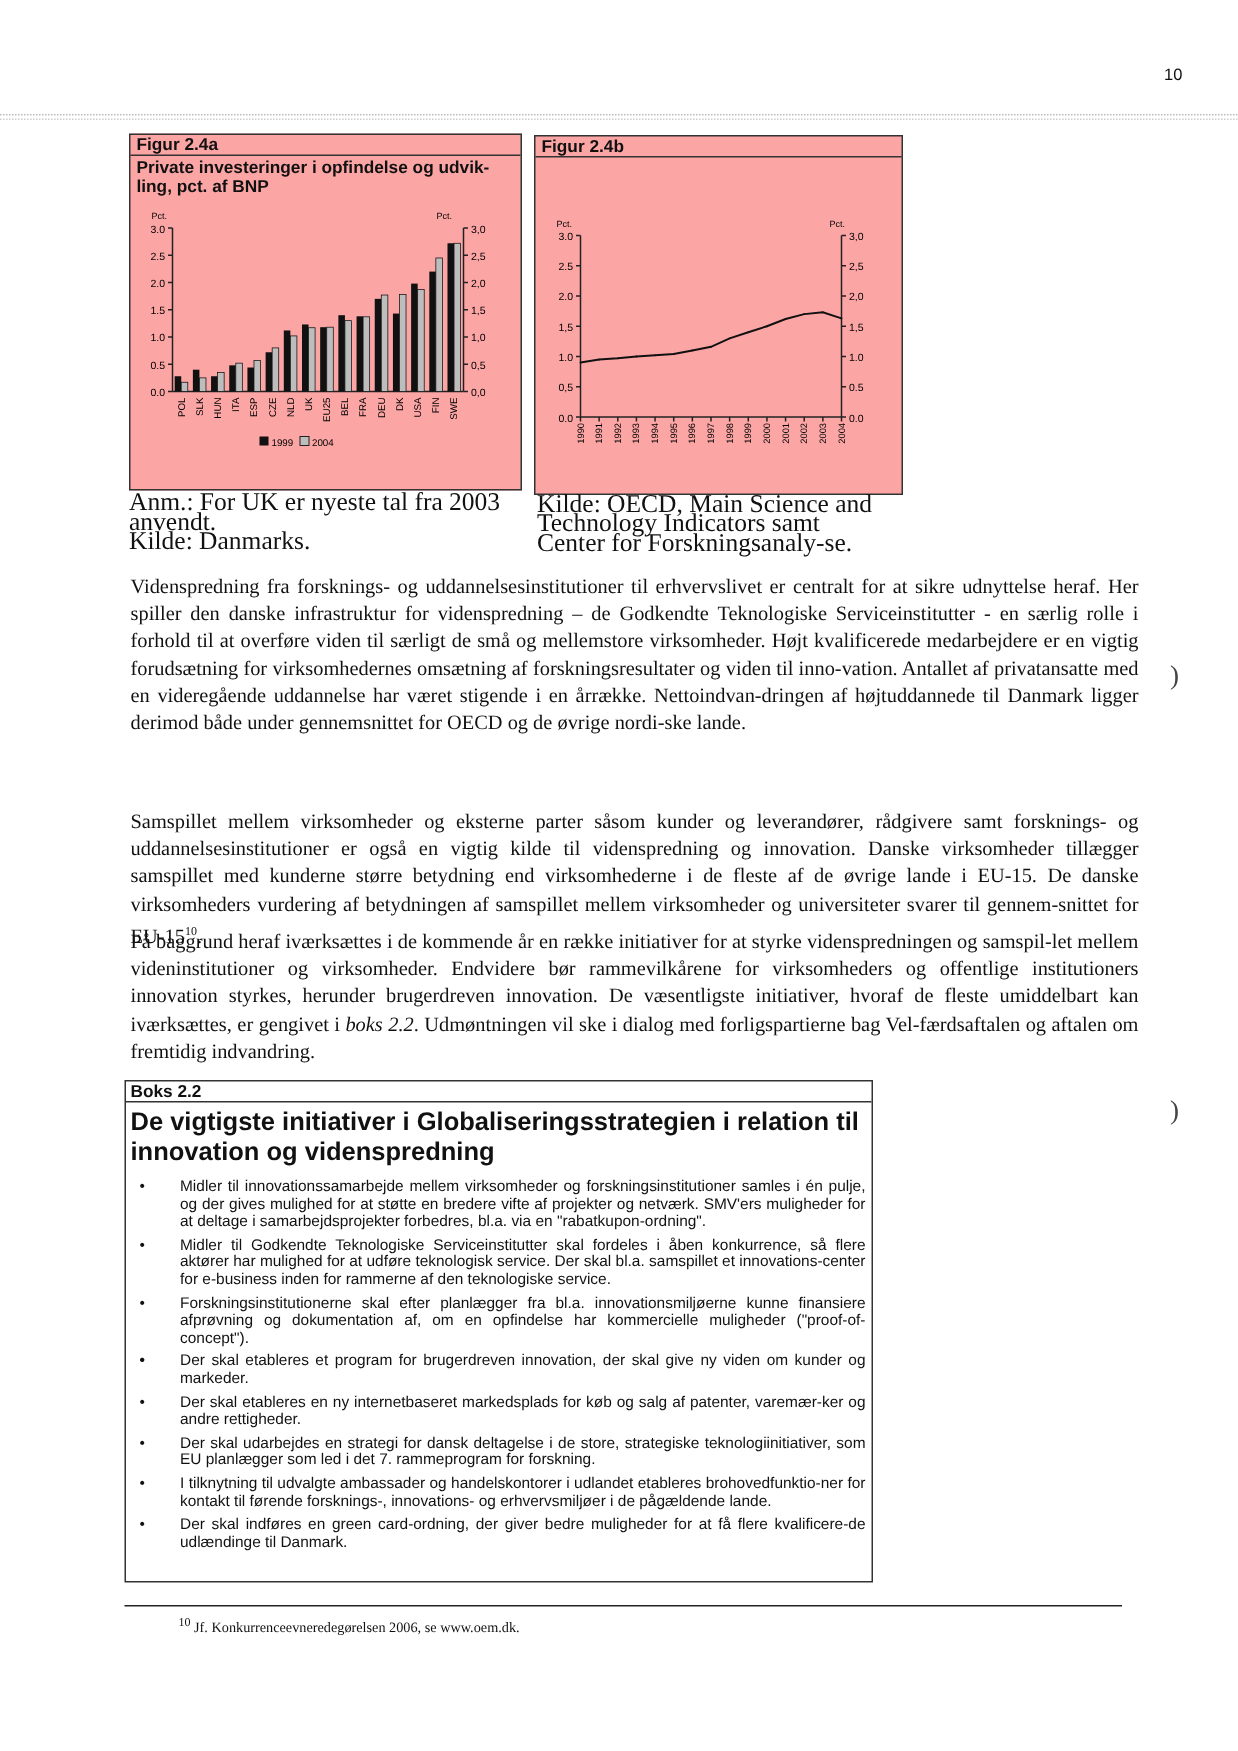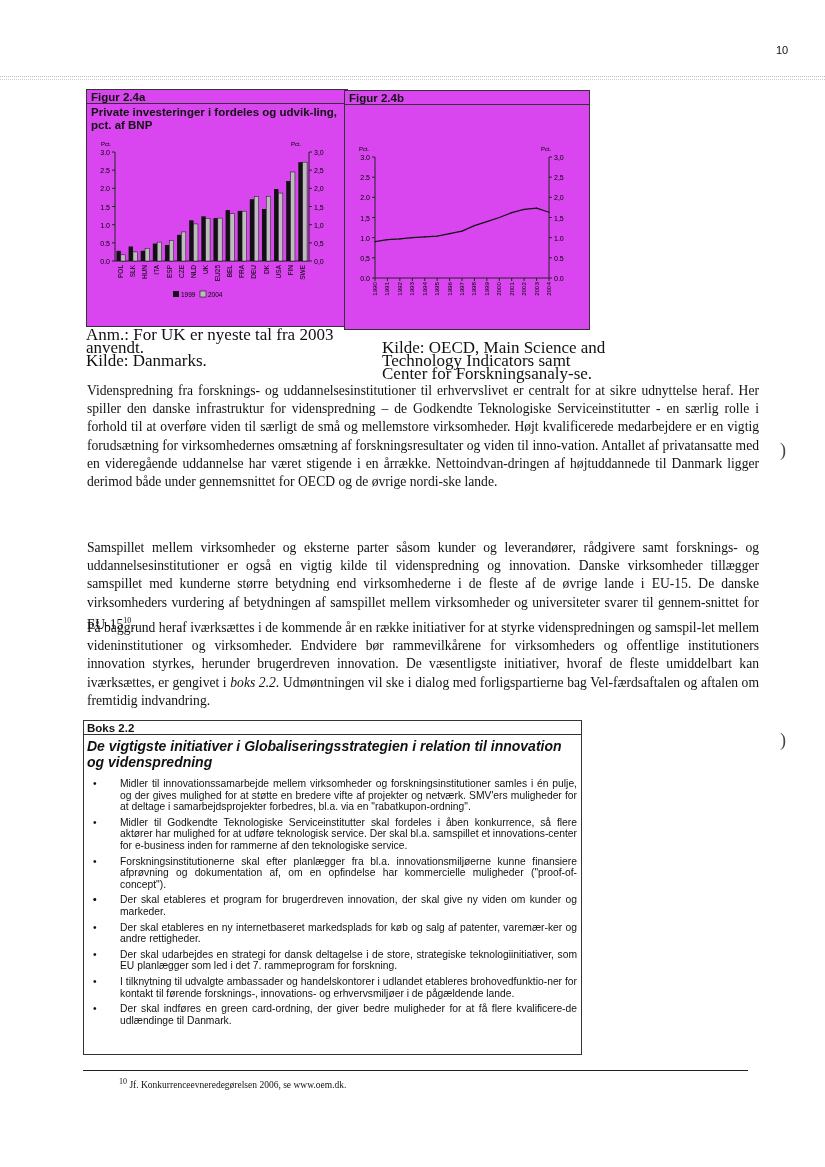--- a/index.html
+++ b/index.html
@@ -1,46 +1,46 @@
 <!DOCTYPE html>
 <html><head>
 <meta charset="utf-8">
 <style>
   html,body{margin:0;padding:0;background:#fff;}
   body{width:825px;height:1167px;position:relative;overflow:hidden;color:#111;font-family:"Liberation Serif",serif;}
   .pagenum{position:absolute;left:776px;top:44px;font-family:"Liberation Sans",sans-serif;font-size:11px;}
   .hdr-rule{position:absolute;left:0;top:76px;width:825px;height:0;border-top:1px dotted #bbb;}
   .hdr-rule2{position:absolute;left:0;top:79px;width:825px;height:0;border-top:1px dotted #ccc;}
-  .figbox{position:absolute;border:1px solid #333;background:#d946ef;}
+  .figbox{position:absolute;border:1px solid #333;background:#fca5a5;}
   .figbox .ftitle{font-family:"Liberation Sans",sans-serif;font-weight:bold;font-size:11.5px;padding:1px 4px 0 4px;border-bottom:1px solid #333;}
   .figbox .fsub{font-family:"Liberation Sans",sans-serif;font-weight:bold;font-size:11.5px;line-height:13px;padding:2px 4px 0 4px;}
   .fnote{position:absolute;font-size:17px;line-height:13px;font-family:Liberation Serif, serif;}
   .para{position:absolute;left:87px;width:672px;font-size:13.6px;line-height:18.2px;text-align:justify;}
   .boks{position:absolute;left:83px;top:720px;width:497px;height:333px;border:1px solid #333;font-family:"Liberation Sans",sans-serif;}
   .boks .btitle{font-weight:bold;font-size:11.5px;padding:1px 3px 0 3px;border-bottom:1px solid #333;}
-  .boks .bsub{font-weight:bold;font-size:14px;padding:3px 3px 0 3px;font-style:italic;}
+  .boks .bsub{font-weight:bold;font-size:17px;padding:3px 3px 0 3px;}
   .boks ul{list-style:none;margin:8px 0 0 0;padding:0 4px 0 0;}
   .boks li{position:relative;padding-left:36px;font-size:10.3px;line-height:11.6px;margin-bottom:4px;text-align:justify;}
   .boks li .bul{position:absolute;left:9px;top:0;}
   .fn-rule{position:absolute;left:83px;top:1070px;width:665px;border-top:1px solid #222;}
   .footnote{position:absolute;left:83px;top:1077px;font-size:9.5px;margin-left:36px;}
   .paren{position:absolute;font-size:18px;color:#444;}
   svg text{font-family:"Liberation Sans",sans-serif;}
   sup{font-size:8px;}
 </style>
 </head>
 <body>
 
 <div class="pagenum">10</div>
 <div class="hdr-rule"></div>
 <div class="hdr-rule2"></div>
 
 <div class="figbox" style="left:86px;top:89px;width:260px;height:236px;">
   <div class="ftitle">Figur 2.4a</div>
-  <div class="fsub">Private investeringer i fordeles og udvik-ling, pct. af BNP</div>
+  <div class="fsub">Private investeringer i opfindelse og udvik-ling, pct. af BNP</div>
   <svg id="chartA" width="260" height="196" style="position:absolute;left:0;top:40px;">
       <text x="14" y="16" font-size="6">Pct.</text>
       <text x="204" y="16" font-size="6">Pct.</text>
       <line x1="28" y1="22" x2="28" y2="131" stroke="#222" stroke-width="1"></line>
       <line x1="222" y1="22" x2="222" y2="131" stroke="#222" stroke-width="1"></line>
       <line x1="28" y1="131" x2="222" y2="131" stroke="#222" stroke-width="1"></line>
       <line x1="25" y1="131" x2="28" y2="131" stroke="#222"></line>
       <text x="23" y="134" font-size="7" text-anchor="end">0.0</text>
       <line x1="222" y1="131" x2="225" y2="131" stroke="#222"></line>
       <text x="227" y="134" font-size="7">0,0</text>
@@ -120,21 +120,21 @@
       <text x="94" y="167" font-size="6.5">1999</text>
       <rect x="113" y="161" width="6" height="6" fill="#bdbdbd" stroke="#111" stroke-width="0.6"></rect>
       <text x="121" y="167" font-size="6.5">2004</text>
     </svg>
 </div>
 <div class="fnote" style="left:86px;top:328px;width:270px;">
   <div>Anm.: For UK er nyeste tal fra 2003 anvendt.</div>
   <div>Kilde: Danmarks.</div>
 </div>
 
-<div class="figbox" style="left:344px;top:90px;width:244px;height:238px;">
+<div class="figbox" style="left:356px;top:90px;width:244px;height:238px;">
   <div class="ftitle">Figur 2.4b</div>
   <svg id="chartB" width="244" height="196" style="position:absolute;left:0;top:42px;">
       <text x="14" y="18" font-size="6">Pct.</text>
       <text x="196" y="18" font-size="6">Pct.</text>
       <line x1="30" y1="24" x2="30" y2="145" stroke="#222"></line>
       <line x1="204" y1="24" x2="204" y2="145" stroke="#222"></line>
       <line x1="30" y1="145" x2="204" y2="145" stroke="#222"></line>
       <line x1="27" y1="145" x2="30" y2="145" stroke="#222"></line>
       <text x="25" y="148" font-size="7" text-anchor="end">0.0</text>
       <line x1="204" y1="145" x2="207" y2="145" stroke="#222"></line>
@@ -204,21 +204,21 @@
       <line x1="166.71428571428572" y1="145" x2="166.71428571428572" y2="148" stroke="#222"></line>
       <text x="168.71428571428572" y="149" font-size="6.2" text-anchor="end" transform="rotate(-90 168.71428571428572 149)">2001</text>
       <line x1="179.14285714285714" y1="145" x2="179.14285714285714" y2="148" stroke="#222"></line>
       <text x="181.14285714285714" y="149" font-size="6.2" text-anchor="end" transform="rotate(-90 181.14285714285714 149)">2002</text>
       <line x1="191.57142857142858" y1="145" x2="191.57142857142858" y2="148" stroke="#222"></line>
       <text x="193.57142857142858" y="149" font-size="6.2" text-anchor="end" transform="rotate(-90 193.57142857142858 149)">2003</text>
       <line x1="204" y1="145" x2="204" y2="148" stroke="#222"></line>
       <text x="206" y="149" font-size="6.2" text-anchor="end" transform="rotate(-90 206 149)">2004</text>
     </svg>
 </div>
-<div class="fnote" style="left:358px;top:341px;width:238px;margin-left:24px;">Kilde: OECD, Main Science and Technology Indicators samt Center for Forskningsanaly-se.</div>
+<div class="fnote" style="left:358px;top:329px;width:238px;">Kilde: OECD, Main Science and Technology Indicators samt Center for Forskningsanaly-se.</div>
 
 <div class="para" style="top:382px;">Videnspredning fra forsknings- og uddannelsesinstitutioner til erhvervslivet er centralt for at sikre udnyttelse heraf. Her spiller den danske infrastruktur for videnspredning – de Godkendte Teknologiske Serviceinstitutter - en særlig rolle i forhold til at overføre viden til særligt de små og mellemstore virksomheder. Højt kvalificerede medarbejdere er en vigtig forudsætning for virksomhedernes omsætning af forskningsresultater og viden til inno-vation.  Antallet af privatansatte med en videregående uddannelse har været stigende i en årrække. Nettoindvan-dringen af højtuddannede til Danmark ligger derimod både under gennemsnittet for OECD og de øvrige nordi-ske lande.</div>
 <div class="para" style="top:523px;margin-top:16px;">
   <span>Samspillet mellem virksomheder og eksterne parter såsom kunder og leverandører, rådgivere samt forsknings- og uddannelsesinstitutioner er også en vigtig kilde til videnspredning og innovation. Danske virksomheder tillægger samspillet med kunderne større betydning end virksomhederne i de fleste af de øvrige lande i EU-15. De danske virksomheders vurdering af betydningen af samspillet mellem virksomheder og universiteter svarer til gennem-snittet for EU-15</span><sup>10</sup><span>.</span>
 </div>
 <div class="para" style="top:619px;">
   <span>På baggrund heraf iværksættes i de kommende år en række initiativer for at styrke videnspredningen og samspil-let mellem videninstitutioner og virksomheder. Endvidere bør rammevilkårene for virksomheders og offentlige institutioners innovation styrkes, herunder brugerdreven innovation. De væsentligste initiativer, hvoraf de fleste umiddelbart kan iværksættes, er gengivet i </span><i>boks 2.2</i><span>. Udmøntningen vil ske i dialog med forligspartierne bag Vel-færdsaftalen og aftalen om fremtidig indvandring.</span>
 </div>
 
 <div class="boks">

